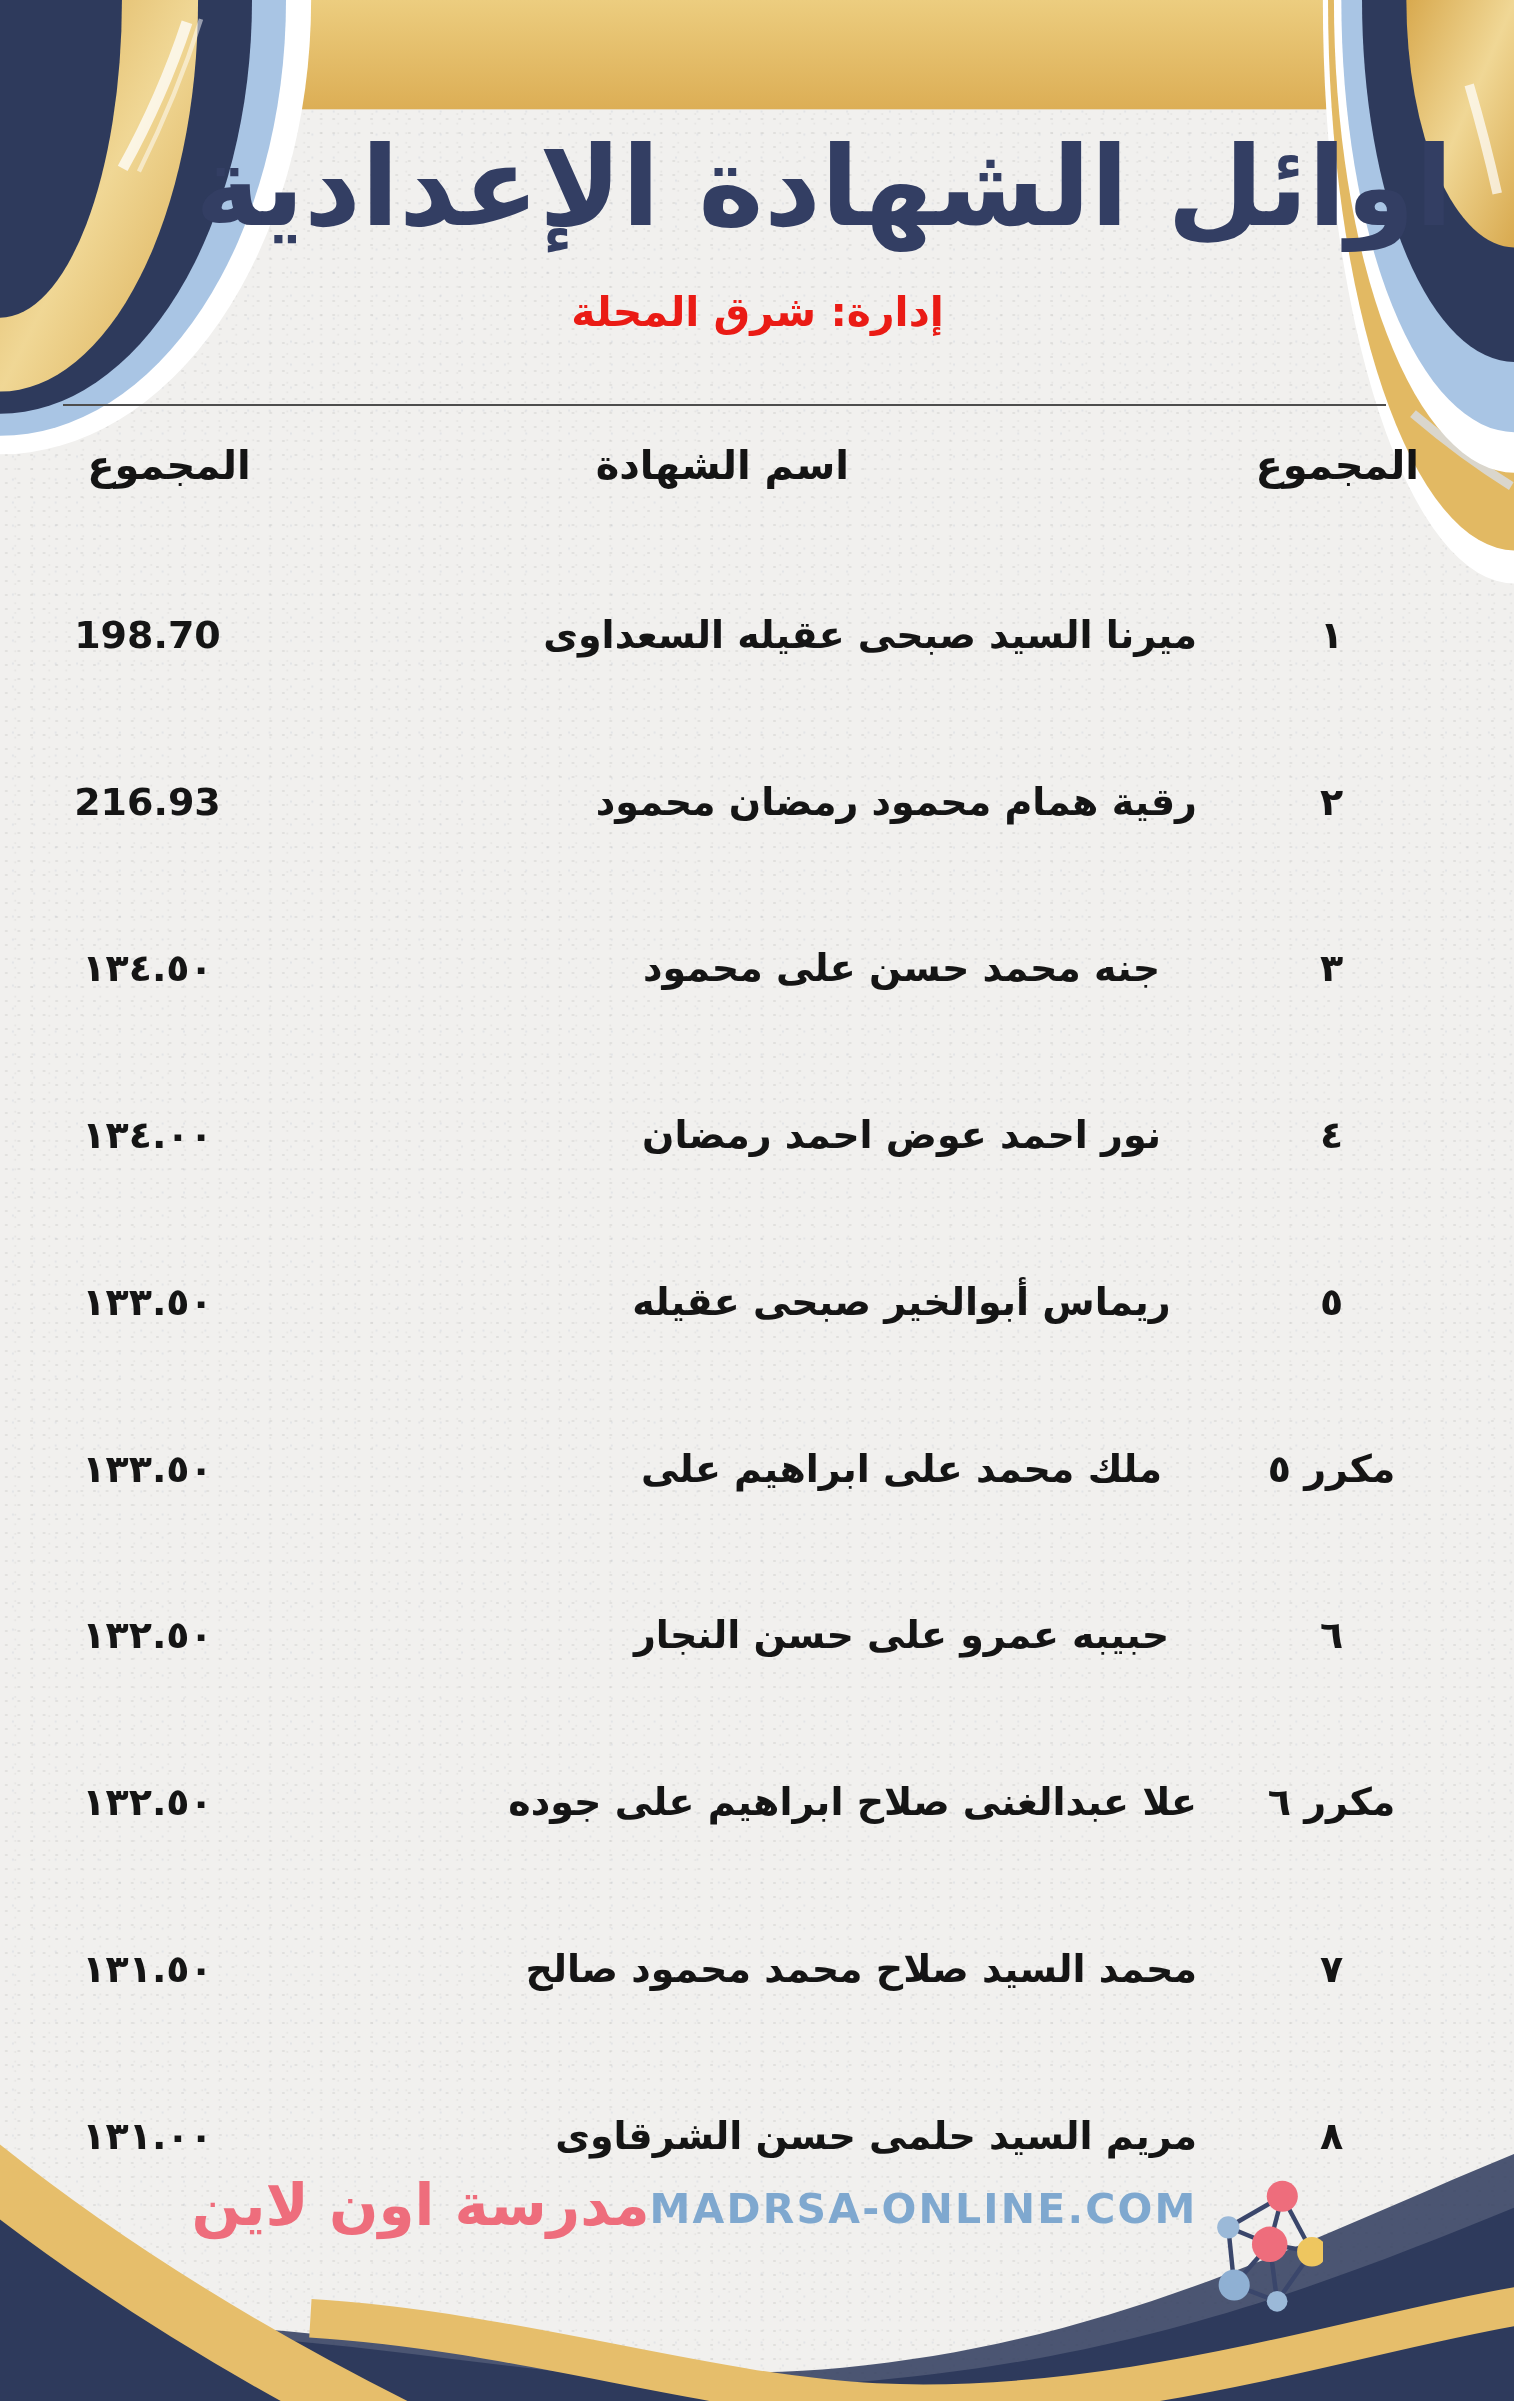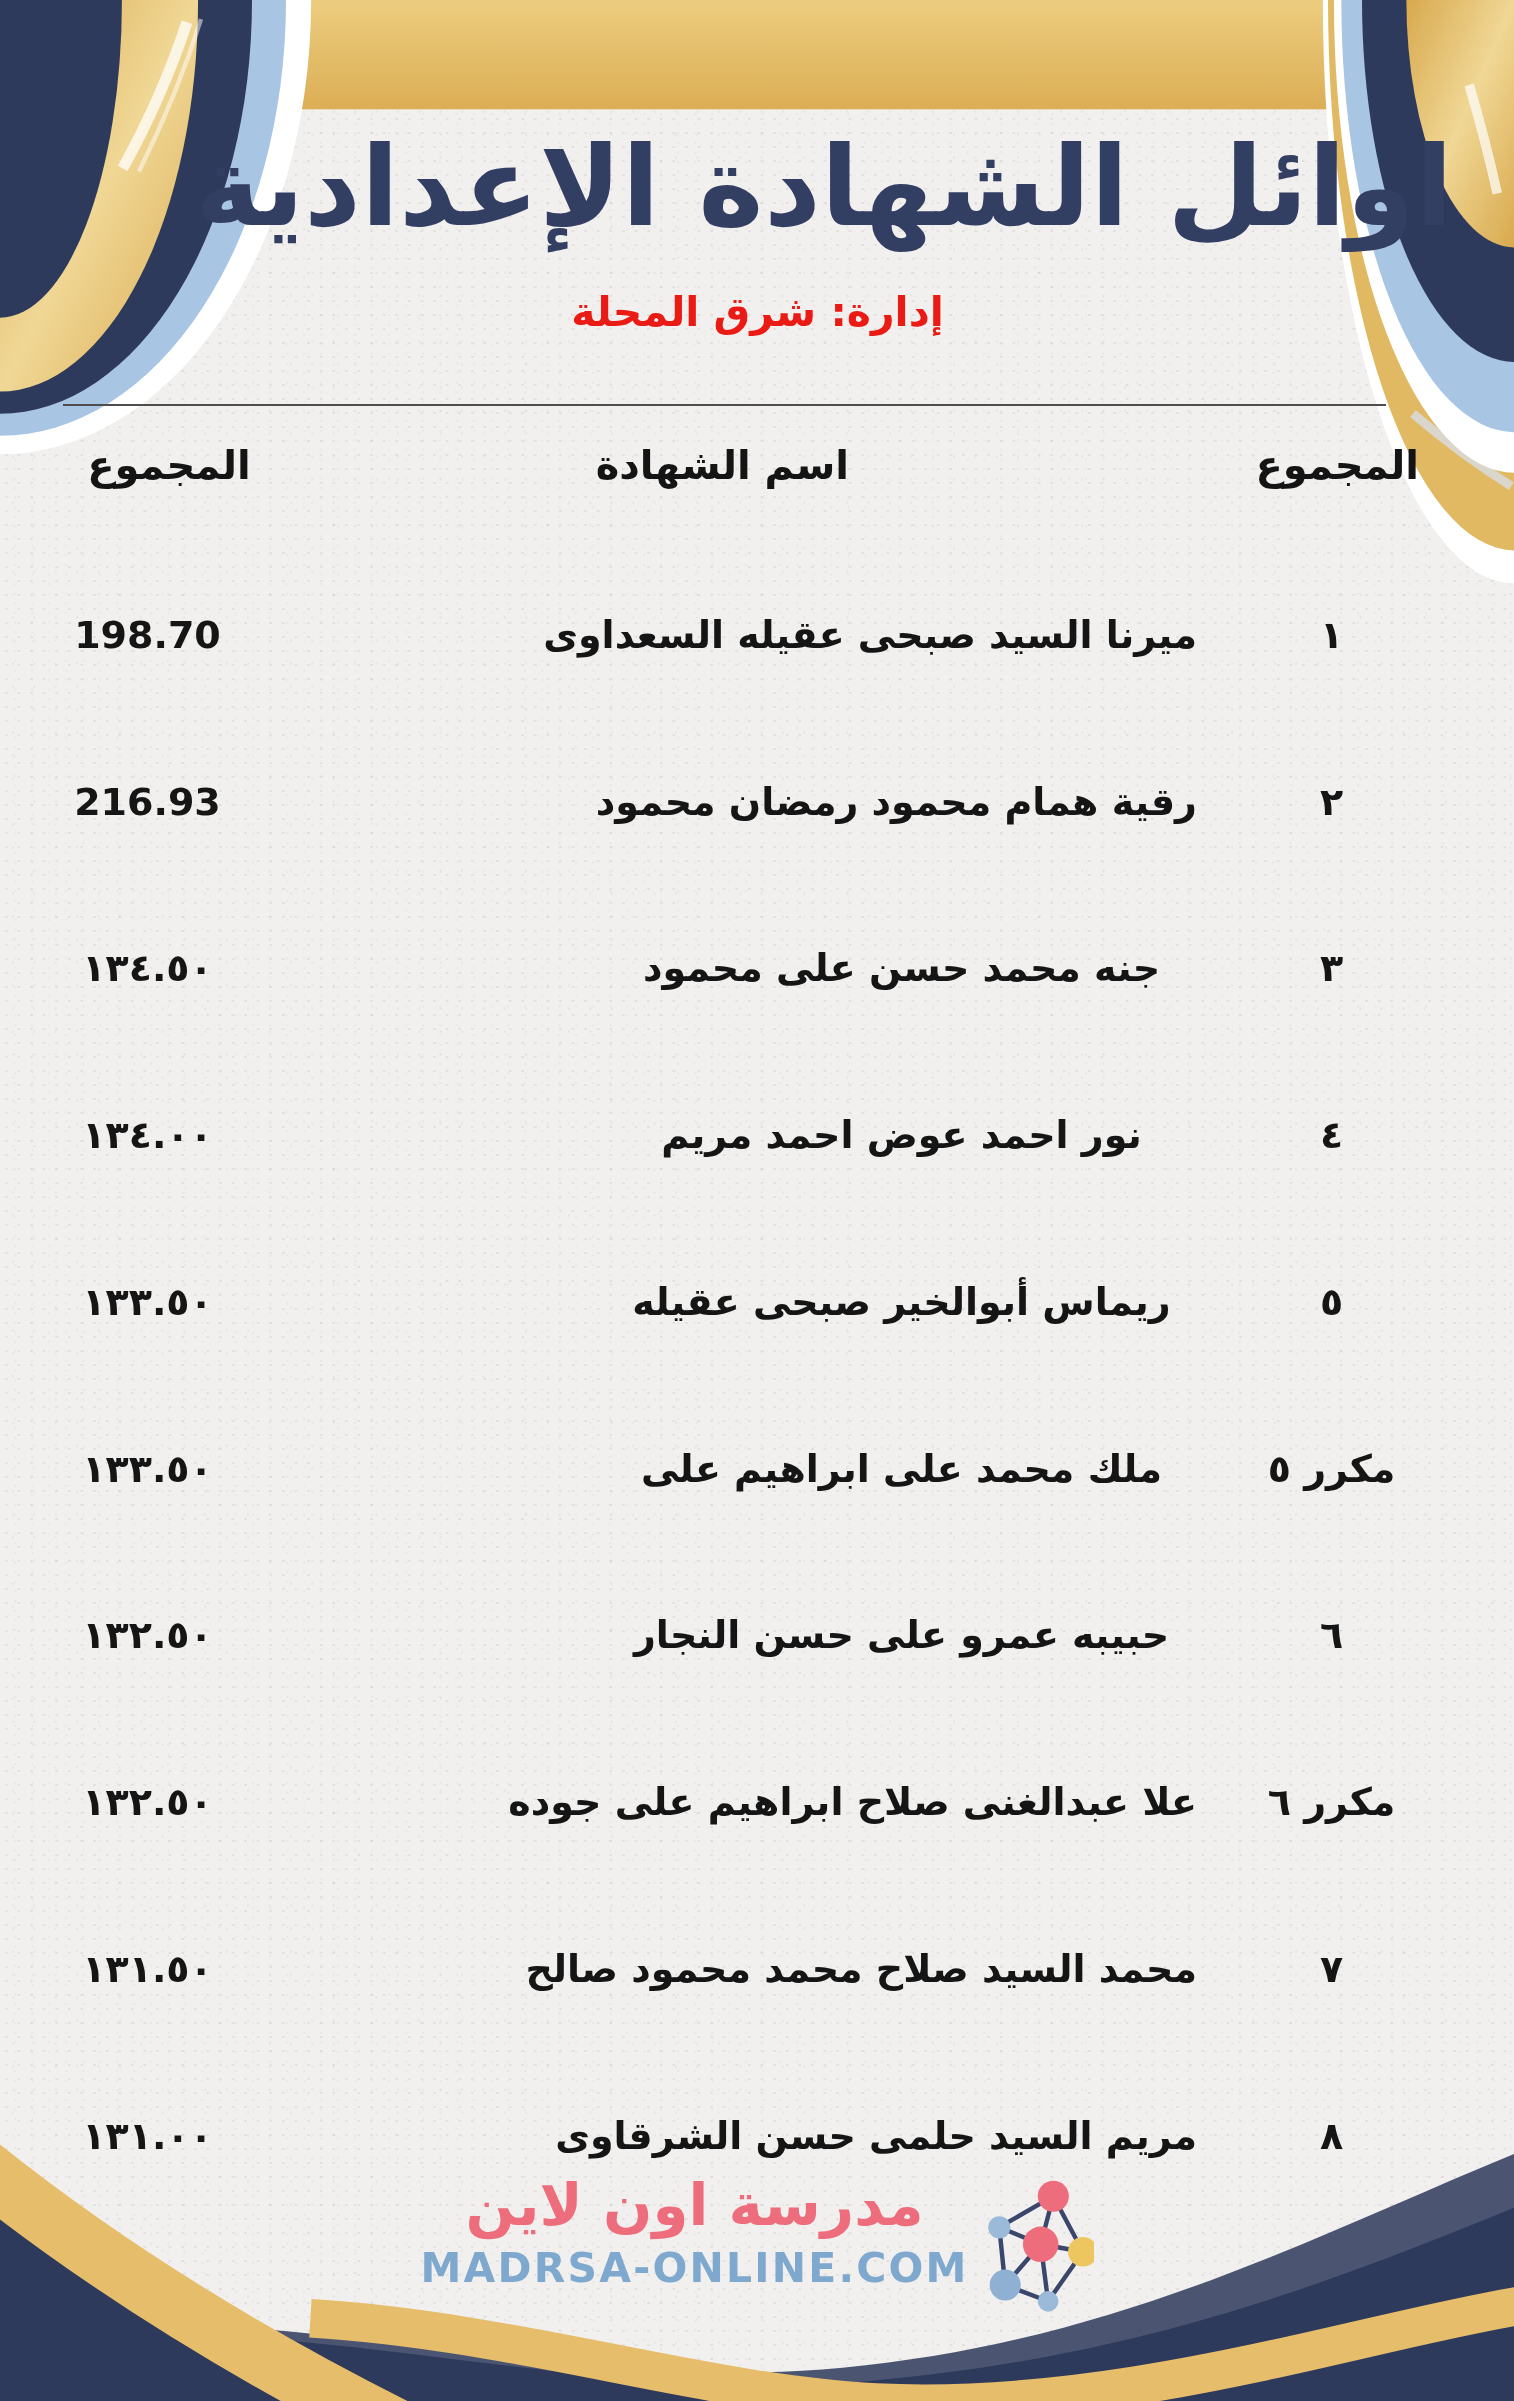--- a/index.html
+++ b/index.html
@@ -41,21 +41,21 @@
     position:absolute;top:0;height:74px;line-height:74px;
     direction:rtl;font-size:38px;font-weight:bold;color:#151515;white-space:nowrap;
   }
   .cell-rank{left:1250px;width:163px;text-align:center;}
   .cell-name{left:606px;width:591px;text-align:center;}
   .cell-total{left:55px;width:185px;text-align:center;}
   .logo{
     position:absolute;top:2174px;left:0;width:1515px;
     display:flex;justify-content:center;align-items:flex-start;gap:14.8px;
   }
-  .logo-text{display:flex;flex-direction:column;align-items:center;}
+  .logo-text{display:flex;flex-direction:row;align-items:center;}
   .logo-ar{font-size:58px;font-weight:bold;color:#ee6d7c;direction:rtl;line-height:1.1;white-space:nowrap;}
   .logo-en{font-size:41px;font-weight:bold;color:#7fa8cf;letter-spacing:2.2px;margin-top:5.9px;white-space:nowrap;}
 </style>
 </head>
 <body>
 
 <div class="page">
 
   <svg class="bg" viewBox="0 0 2050 3250" preserveAspectRatio="none" aria-hidden="true">
     <defs>
@@ -122,21 +122,21 @@
         <div class="cell-name">رقية همام محمود رمضان محمود</div>
         <div class="cell-total">216.93</div>
       </div>
       <div class="row" style="top: 931px;">
         <div class="cell-rank">٣</div>
         <div class="cell-name">جنه محمد حسن على محمود</div>
         <div class="cell-total">١٣٤.٥٠</div>
       </div>
       <div class="row" style="top: 1098px;">
         <div class="cell-rank">٤</div>
-        <div class="cell-name">نور احمد عوض احمد مريم</div>
+        <div class="cell-name">نور احمد عوض احمد رمضان</div>
         <div class="cell-total">١٣٤.٠٠</div>
       </div>
       <div class="row" style="top: 1265px;">
         <div class="cell-rank">٥</div>
         <div class="cell-name">ريماس أبوالخير صبحى عقيله</div>
         <div class="cell-total">١٣٣.٥٠</div>
       </div>
       <div class="row" style="top: 1432px;">
         <div class="cell-rank">مكرر ٥</div>
         <div class="cell-name">ملك محمد على ابراهيم على</div>

